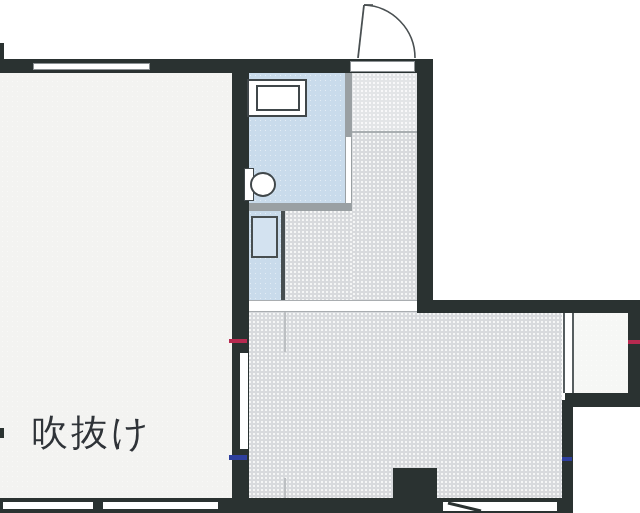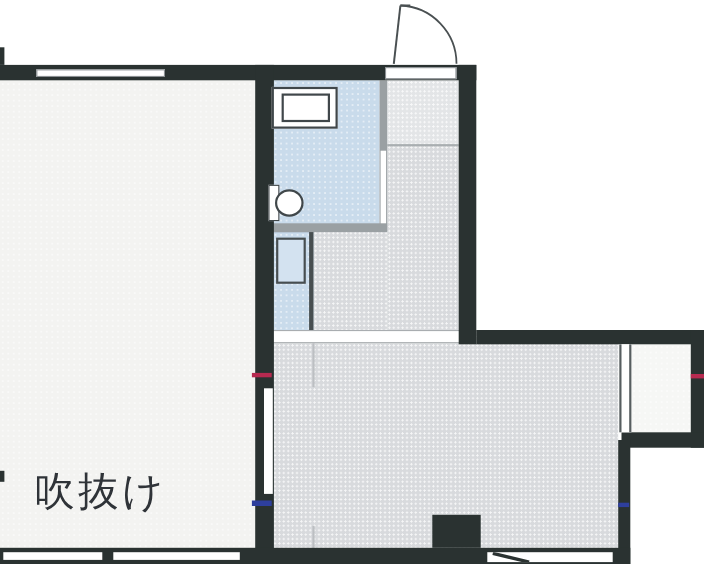--- a/index.html
+++ b/index.html
@@ -21,21 +21,20 @@
   .floor-gray{background-color:var(--floor_gray,#d8dadd);}
   .entry-gray{background-color:var(--entry_gray,#e3e5e7);}
   .room-light{background-color:var(--room_light,#f3f3f1);}
   .water{background-color:var(--water_blue,#c9dbeb);}
   .partition{background:var(--partition_gray,#9aa0a3);}
   .opening{background:#ffffff;}
   .fixture{background:#ffffff;border:2px solid var(--outline,#40474a);}
   .label{
     color:#2f3338;font-size:37px;letter-spacing:3px;line-height:1;
     white-space:nowrap;
-    margin-top:14px;
   }
   svg{display:block;}
 </style>
 </head>
 <body>
 
 <div id="stage">
 
   <div class="abs room-light speckle-faint" style="left:0;top:59px;width:250px;height:454px;"></div>
 

